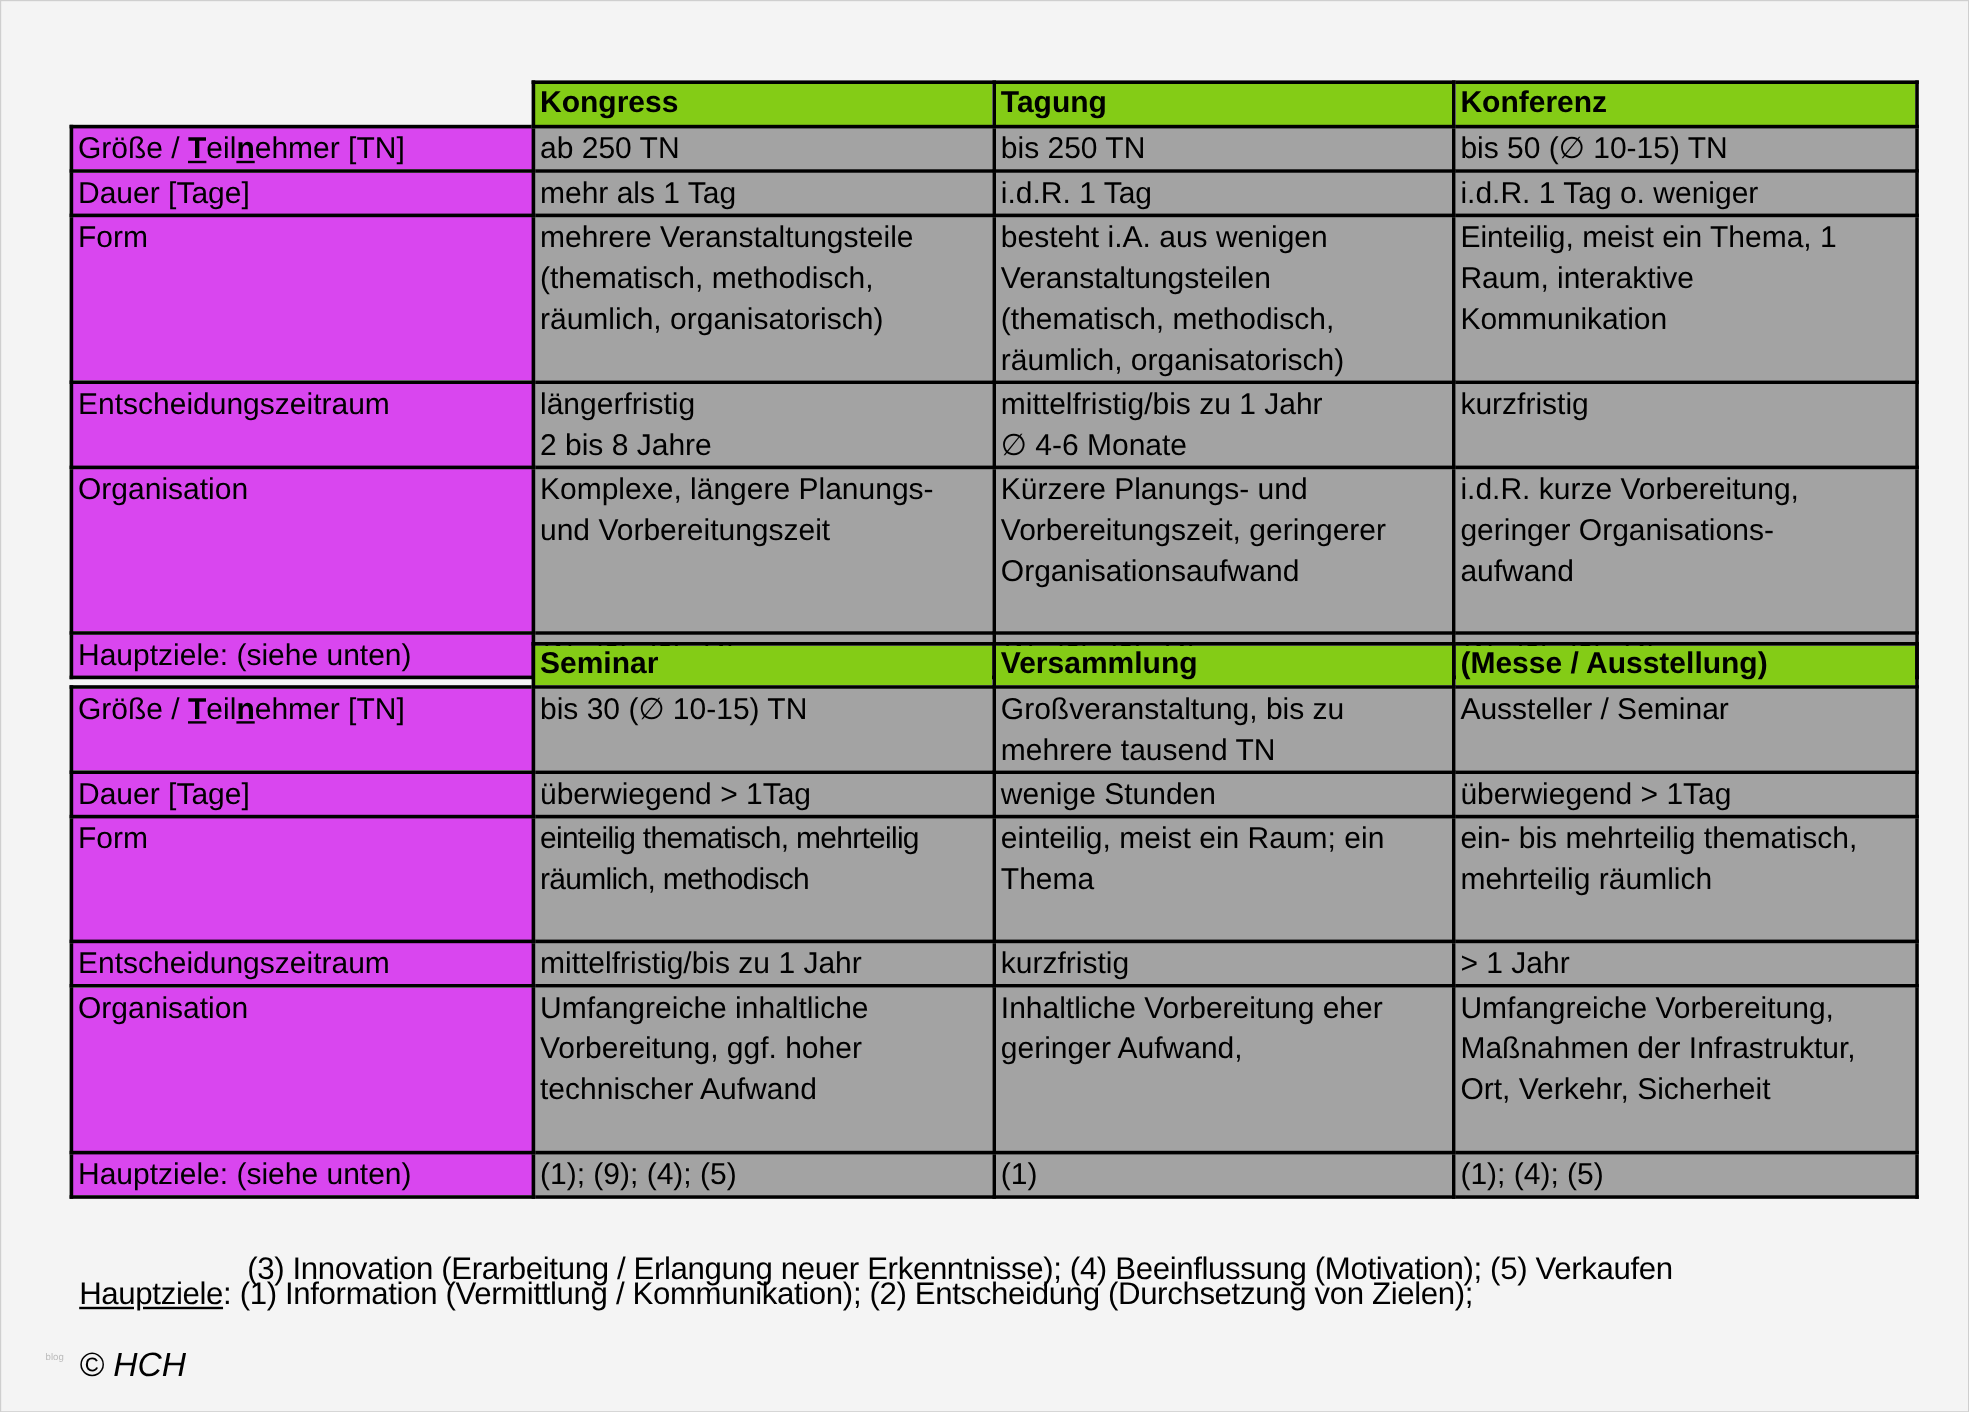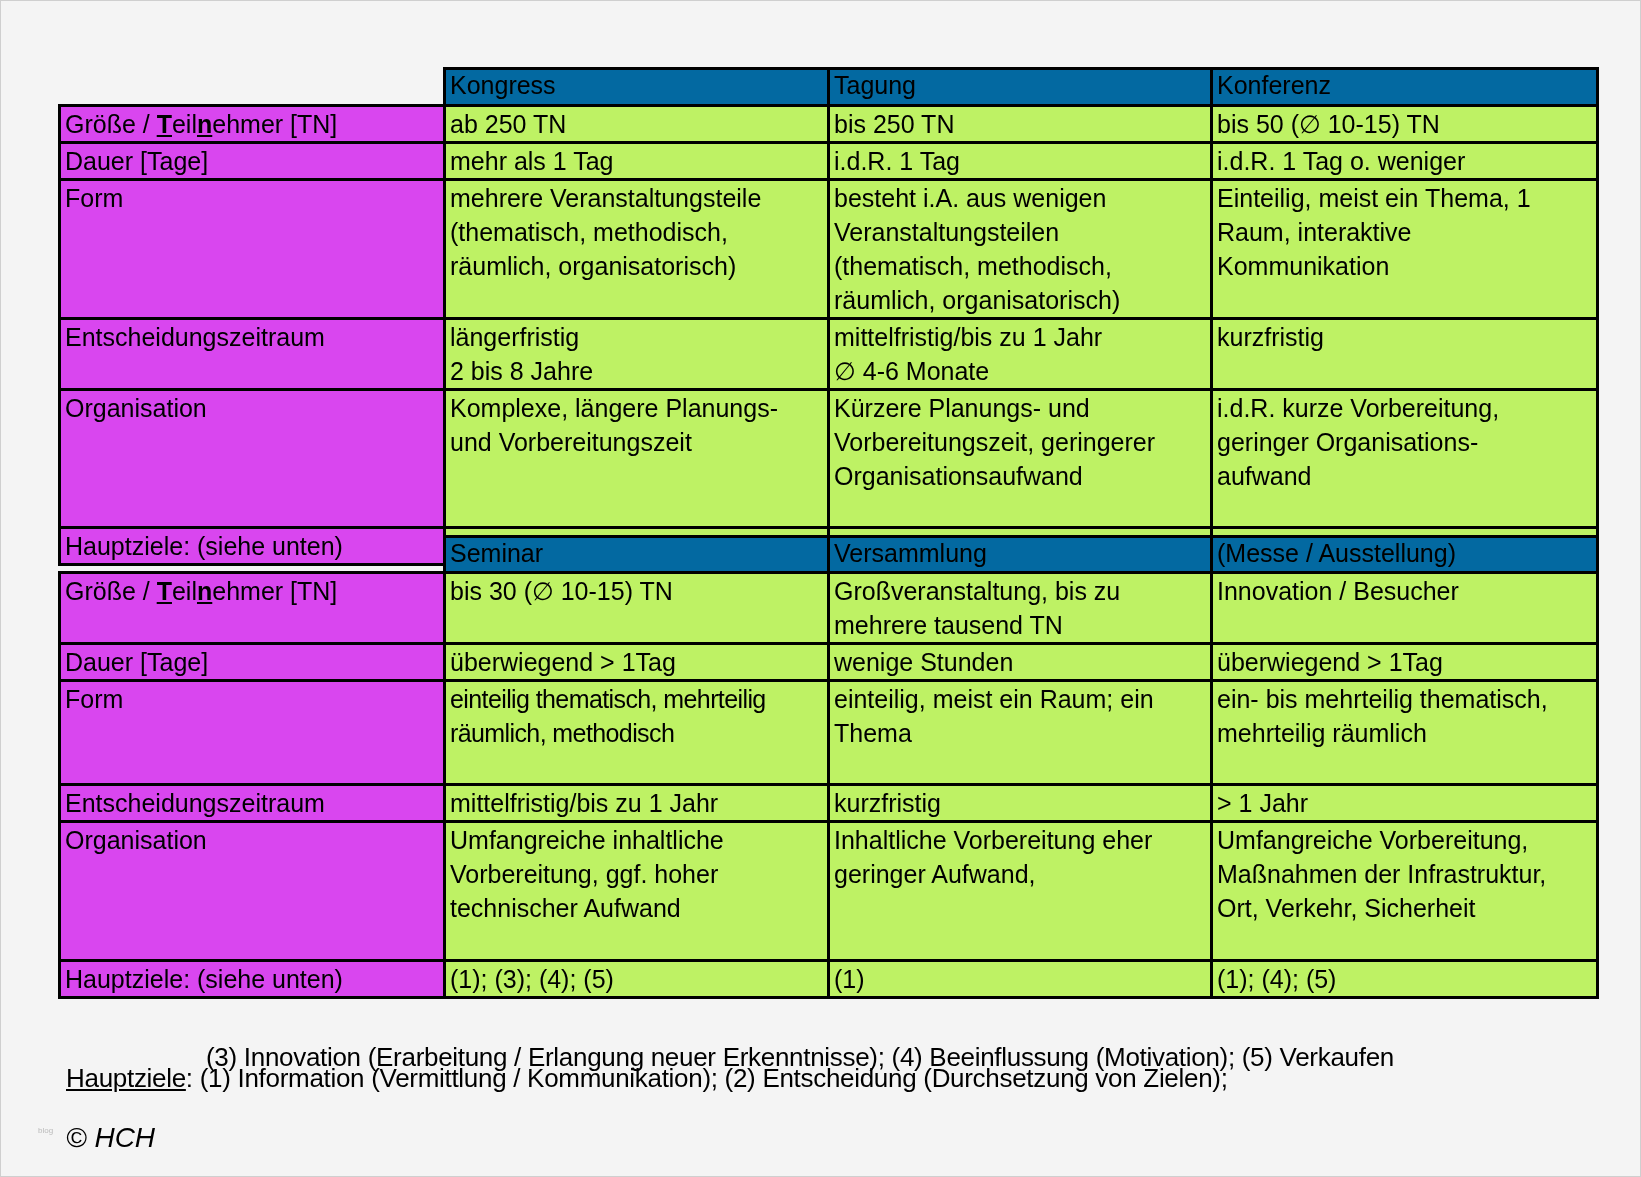--- a/index.html
+++ b/index.html
@@ -3,22 +3,22 @@
 <meta charset="utf-8">
 <style>
   html,body{margin:0;padding:0;}
   body{width:1641px;height:1177px;background:#f4f4f4;position:relative;overflow:hidden;
        font-family:"Liberation Sans",sans-serif;color:#000;}
   .frame{position:absolute;left:0;top:0;width:1639px;height:1175px;border:1px solid #cfcfcf;}
   .tbl{position:absolute;border-collapse:collapse;table-layout:fixed;}
   .tbl td{border:3px solid #000;padding:0 4px;vertical-align:top;font-size:25px;line-height:34px;
           white-space:pre-line;overflow:hidden;}
   .tbl td.lbl{background:#d946ef;}
-  .tbl td.val{background:#bef264;}
-  .tbl td.hdr{background:#0369a1;font-weight:normal;line-height:30px;}
+  .tbl td.val{background:#a3a3a3;}
+  .tbl td.hdr{background:#84cc16;font-weight:bold;line-height:30px;}
   .tbl td.blank{border:none;background:transparent;}
   .tbl .condensed{letter-spacing:-0.6px;}
   .ul{text-decoration:underline;font-weight:bold;}
   .foot{position:absolute;font-size:26px;line-height:34px;white-space:nowrap;letter-spacing:-0.3px;margin-top:28px;}
   .foot .u{text-decoration:underline;}
   .copy{position:absolute;left:66px;top:1122px;font-size:28px;font-style:italic;}
   .wm{position:absolute;left:38px;top:1126px;font-size:8px;color:#bbb;text-align:center;}
 </style>
 </head>
 <body>
@@ -104,21 +104,21 @@
     <td class="blank"></td>
     <td class="hdr">Seminar</td>
     <td class="hdr">Versammlung</td>
     <td class="hdr">(Messe / Ausstellung)</td>
   </tr>
   <tr style="height:69px">
     <td class="lbl"><span>Größe / </span><span class="ul">T</span><span>eil</span><span class="ul">n</span><span>ehmer [TN]</span></td>
     <td class="val">bis 30 (∅ 10-15) TN</td>
     <td class="val">Großveranstaltung, bis zu
 mehrere tausend TN</td>
-    <td class="val">Innovation / Besucher</td>
+    <td class="val">Aussteller / Seminar</td>
   </tr>
   <tr style="height:35px">
     <td class="lbl">Dauer [Tage]</td>
     <td class="val">überwiegend &gt; 1Tag</td>
     <td class="val">wenige Stunden</td>
     <td class="val">überwiegend &gt; 1Tag</td>
   </tr>
   <tr style="height:104px">
     <td class="lbl">Form</td>
     <td class="val condensed">einteilig thematisch, mehrteilig
@@ -140,21 +140,21 @@
 Vorbereitung, ggf. hoher
 technischer Aufwand</td>
     <td class="val">Inhaltliche Vorbereitung eher
 geringer Aufwand,</td>
     <td class="val">Umfangreiche Vorbereitung,
 Maßnahmen der Infrastruktur,
 Ort, Verkehr, Sicherheit</td>
   </tr>
   <tr style="height:36px">
     <td class="lbl">Hauptziele: (siehe unten)</td>
-    <td class="val">(1); (3); (4); (5)</td>
+    <td class="val">(1); (9); (4); (5)</td>
     <td class="val">(1)</td>
     <td class="val">(1); (4); (5)</td>
   </tr>
 </tbody>
   </table>
 
 <div class="foot" style="left:66px;top:1033px;">
   <span class="u">Hauptziele</span><span>: (1) Information (Vermittlung / Kommunikation); (2) Entscheidung (Durchsetzung von Zielen);</span>
 </div>
 <div class="foot" style="left:206px;top:1012px;">(3) Innovation (Erarbeitung / Erlangung  neuer Erkenntnisse); (4) Beeinflussung (Motivation); (5) Verkaufen</div>

